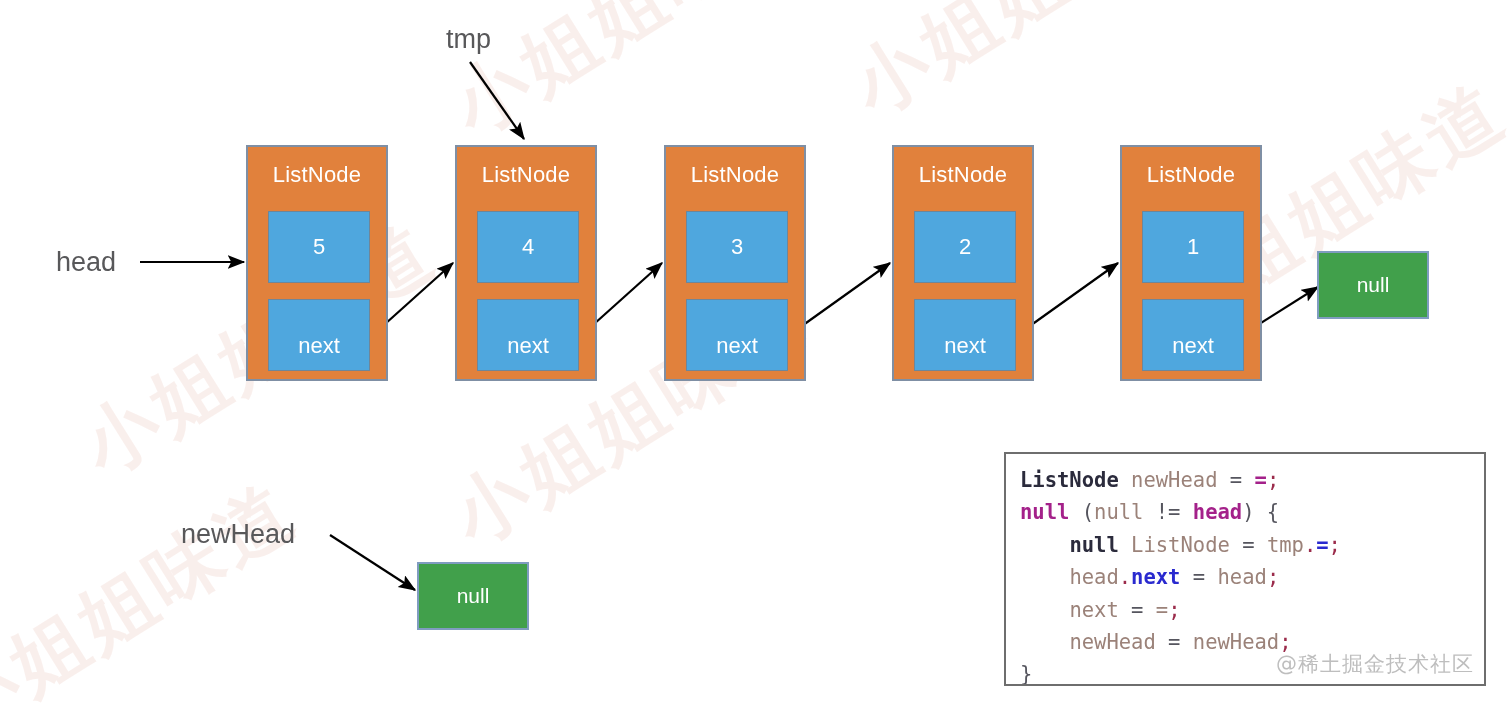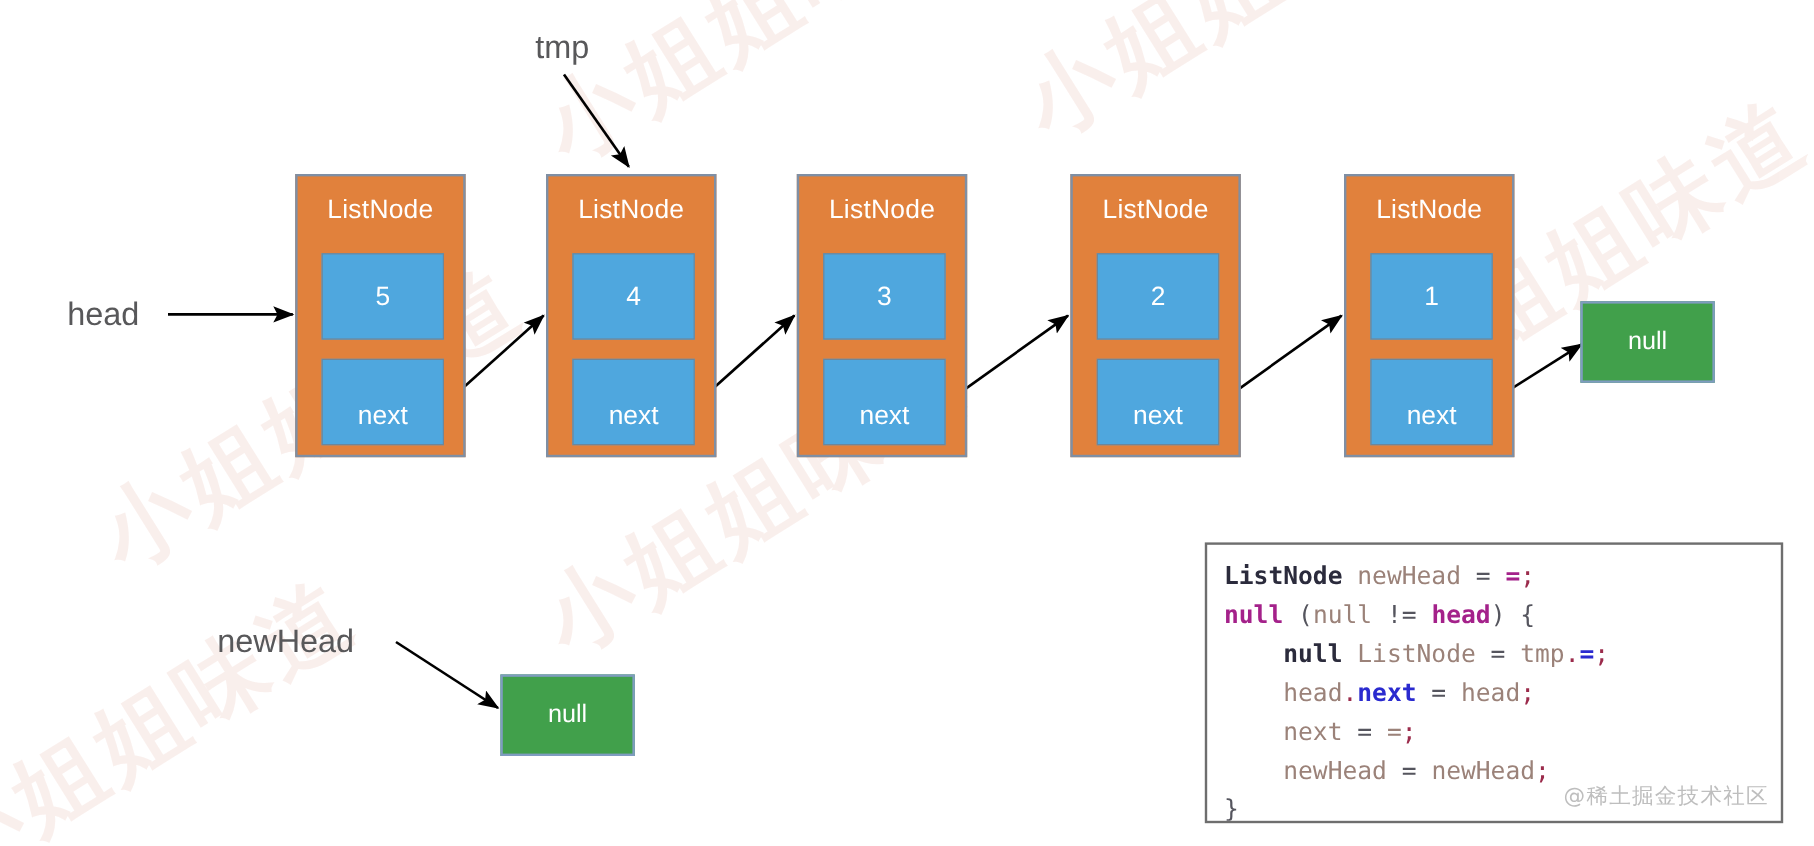--- a/index.html
+++ b/index.html
@@ -125,21 +125,21 @@
   .tok-id    { color: #9B8279; }
   .tok-prop  { color: #2A2ACF; font-weight: 600; }
   .tok-punc  { color: #9B2B4B; }
   .tok-op    { color: #55555E; }
 
   #code-watermark {
     position: absolute;
     right: 10px;
     bottom: 4px;
     color: #BEBEBE;
-    font-size: 18px;
+    font-size: 21px;
     font-family: "DejaVu Sans", sans-serif;
     letter-spacing: 1px;
   }
 </style>
 </head>
 <body>
 
 <div id="stage">
 
   <div id="watermarks">

